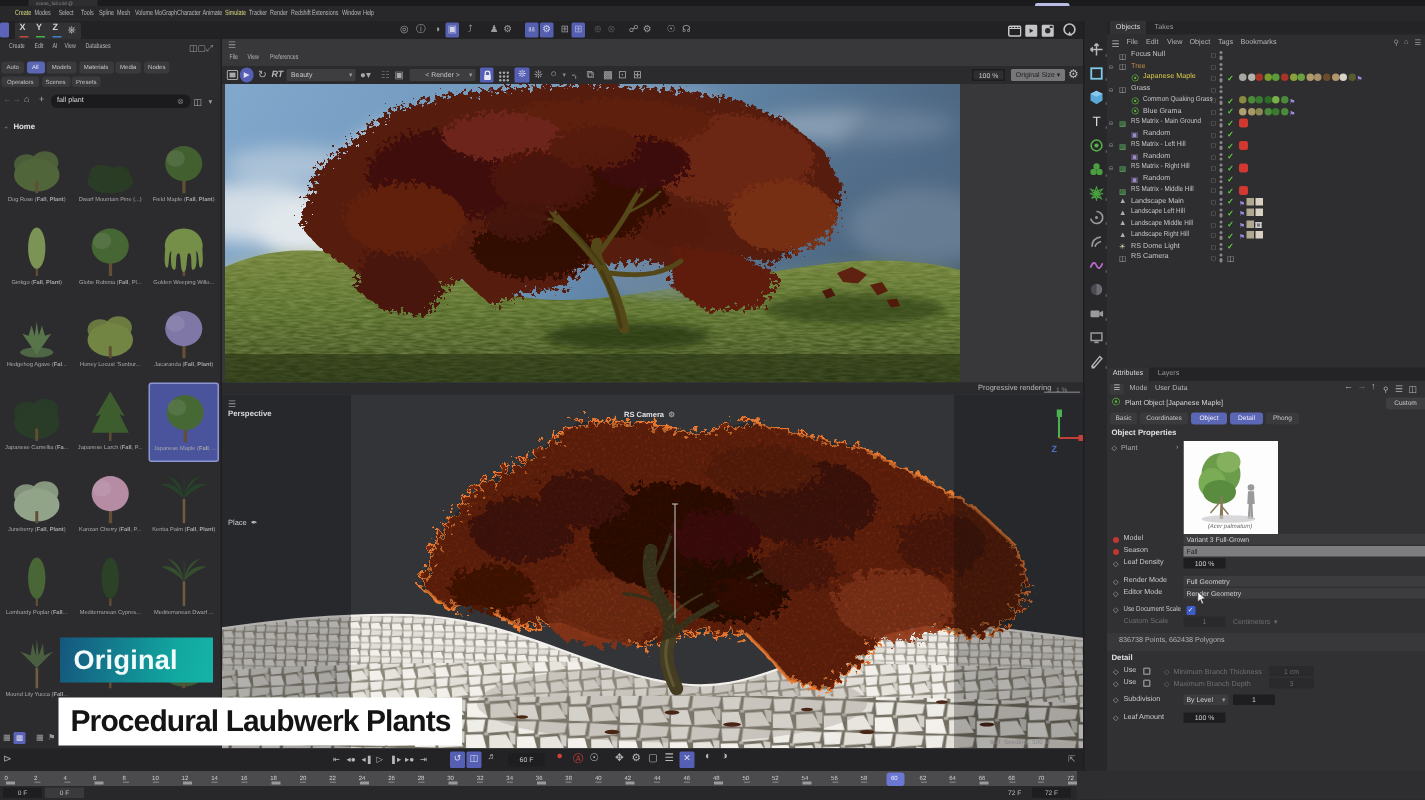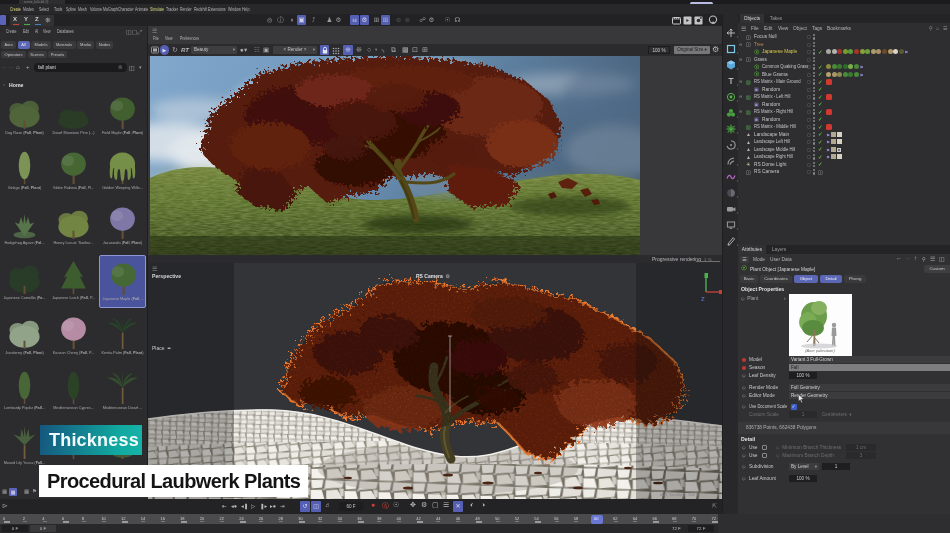--- a/index.html
+++ b/index.html
@@ -1013,16 +1013,16 @@
 </div>
 <div class="abs" style="left:0;top:524px;width:718px;height:9px;background:#28282a;">
  <div class="abs" style="left:2px;top:1px;width:26px;height:7px;background:#1e1e20;color:#c0c0c2;font-size:4.4px;text-align:center;line-height:7px;">0 F</div>
  <div class="abs" style="left:30px;top:1px;width:26px;height:7px;background:#3a3a3c;color:#c0c0c2;font-size:4.4px;text-align:center;line-height:7px;">0 F</div>
  <span class="abs" style="left:672px;top:1.5px;color:#c0c0c2;font-size:4.4px;">72 F</span>
  <div class="abs" style="left:688px;top:1px;width:26px;height:7px;background:#1e1e20;color:#c0c0c2;font-size:4.4px;text-align:center;line-height:7px;">72 F</div>
 </div>
 <div class="abs" style="left:718px;top:514px;width:232px;height:19px;background:#2e2e30;"></div>
 
 <div class="abs" style="left:40px;top:425px;width:102px;height:30px;background:linear-gradient(100deg,#15567e 0%,#11a8a0 75%,#16b3a9 100%);">
- <div class="abs" style="left:9px;top:3.5px;color:#f2fbfb;font-size:18px;font-weight:bold;letter-spacing:0.2px;white-space:nowrap;top:5px;">Thickness</div>
+ <div class="abs" style="left:9px;top:3.5px;color:#f2fbfb;font-size:18px;font-weight:bold;letter-spacing:0.2px;white-space:nowrap;top:5px;">Original</div>
 </div>
 <div class="abs" style="left:39px;top:465px;width:269px;height:32px;background:#ffffff;">
  <div class="abs" style="left:8px;top:5px;color:#141414;font-size:20px;font-weight:bold;letter-spacing:-0.6px;white-space:nowrap;">Procedural Laubwerk Plants</div>
 </div>
 </body></html>

